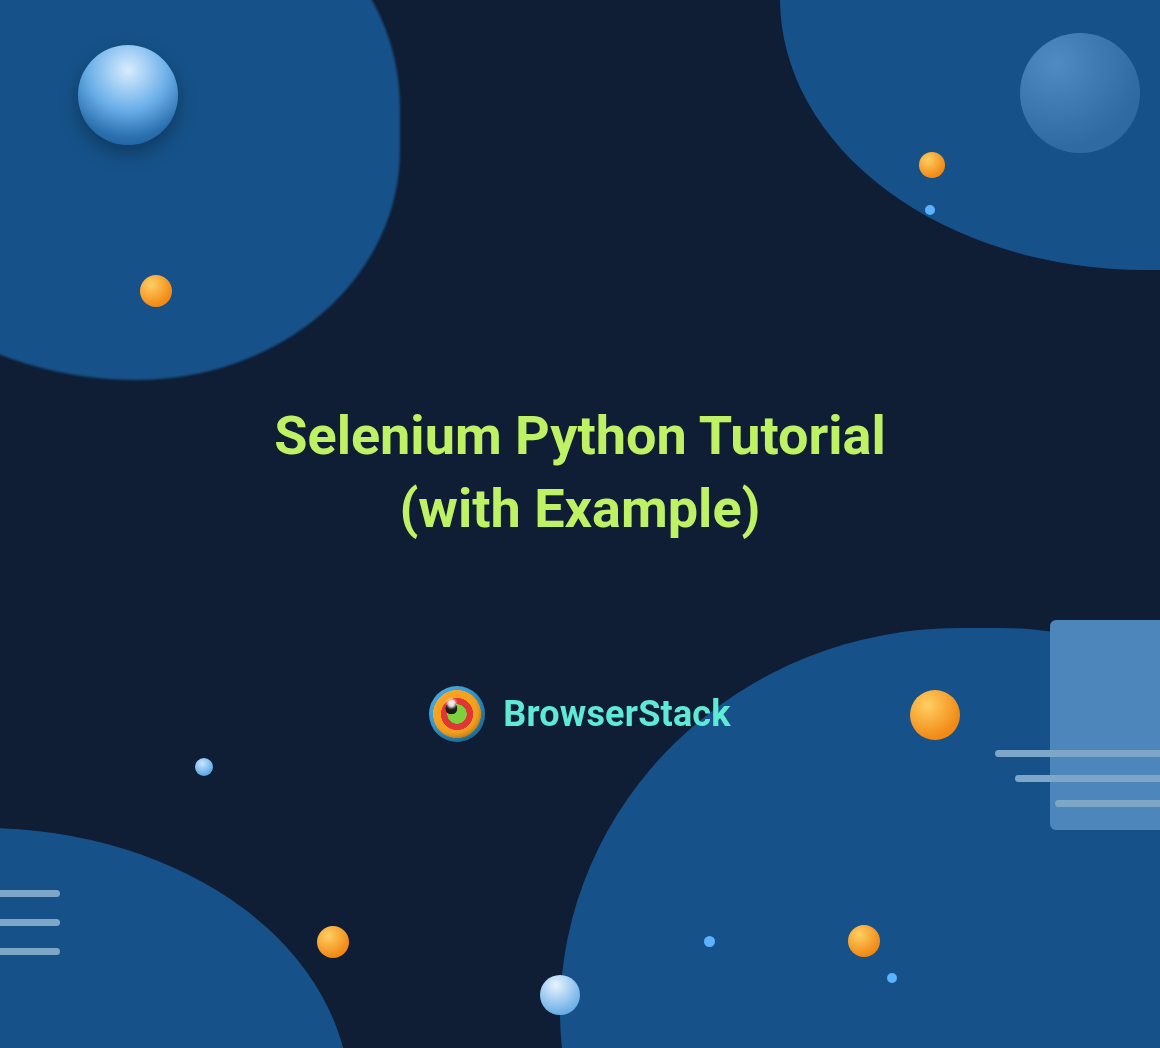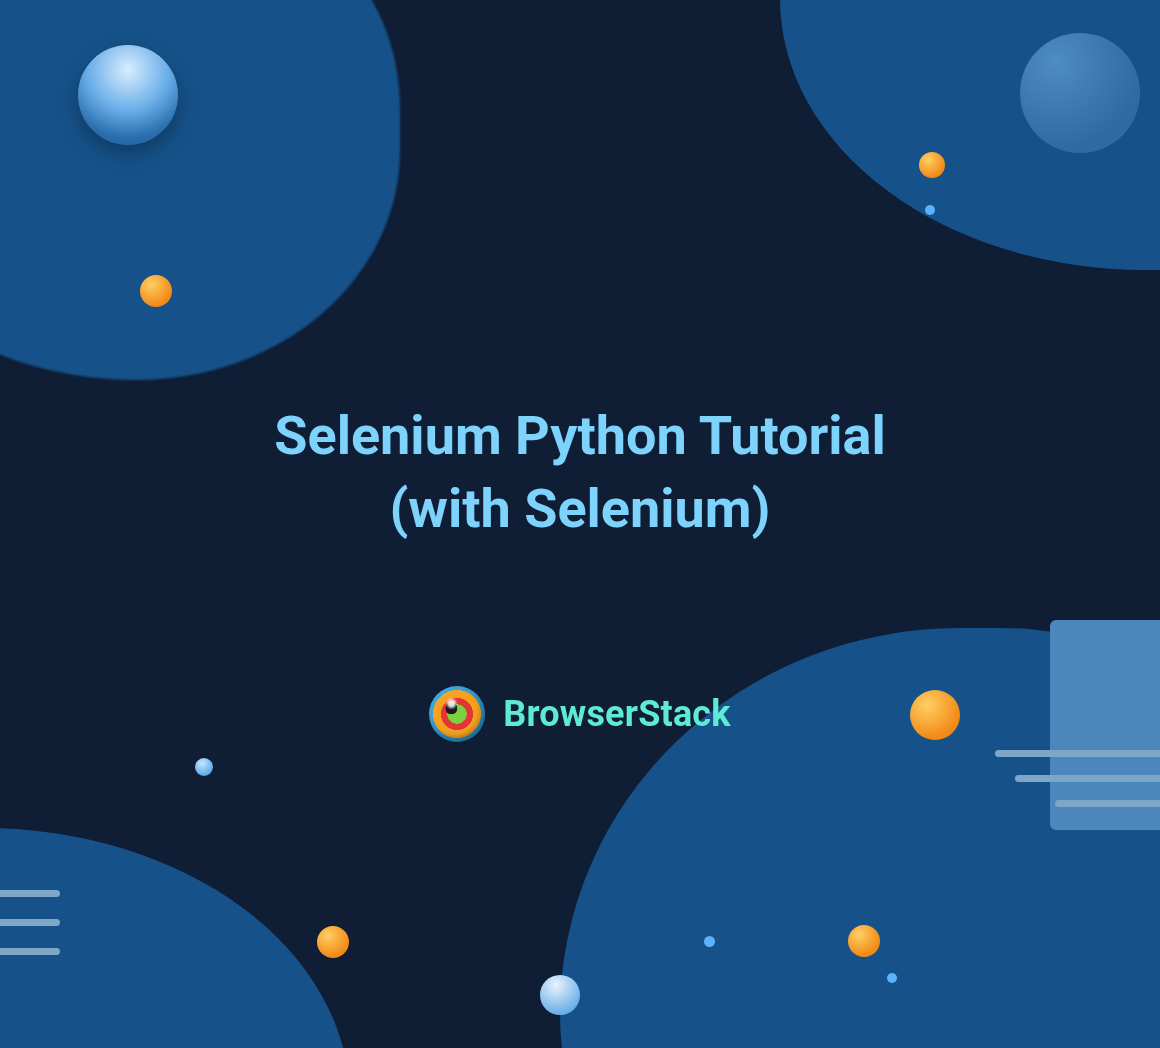--- a/index.html
+++ b/index.html
@@ -80,21 +80,21 @@
   .c10 { top: 936px; right: 445px; width: 11px; height: 11px; } 
   .c11 { top: 925px; right: 280px; width: 32px; height: 32px; } 
   .c12 { top: 973px; right: 263px; width: 10px; height: 10px; } 
 
   
   .title {
     position: absolute;
     top: 400px;
     left: 0; right: 0;
     text-align: center;
-    color: #7dd3fc;
+    color: #bef264;
     font-weight: 700;
     font-size: 54px;
     line-height: 1.35;
   }
 
   
   .brand {
     position: absolute;
     top: 686px;
     left: 0; right: 0;
@@ -168,19 +168,19 @@
 <div class="dot dot-blue c6"></div>
 <div class="dot dot-orange c7"></div>
 <div class="dot dot-orange c8"></div>
 <div class="dot c9"></div>
 <div class="dot dot-tiny-blue c10"></div>
 <div class="dot dot-orange c11"></div>
 <div class="dot dot-tiny-blue c12"></div>
 
 <div class="title">
   <div>Selenium Python Tutorial</div>
-  <div>(with Selenium)</div>
+  <div>(with Example)</div>
 </div>
 
 <div class="brand">
   <div class="brand-logo"></div>
   <div class="brand-text">BrowserStack</div>
 </div>
 
 </body></html>

